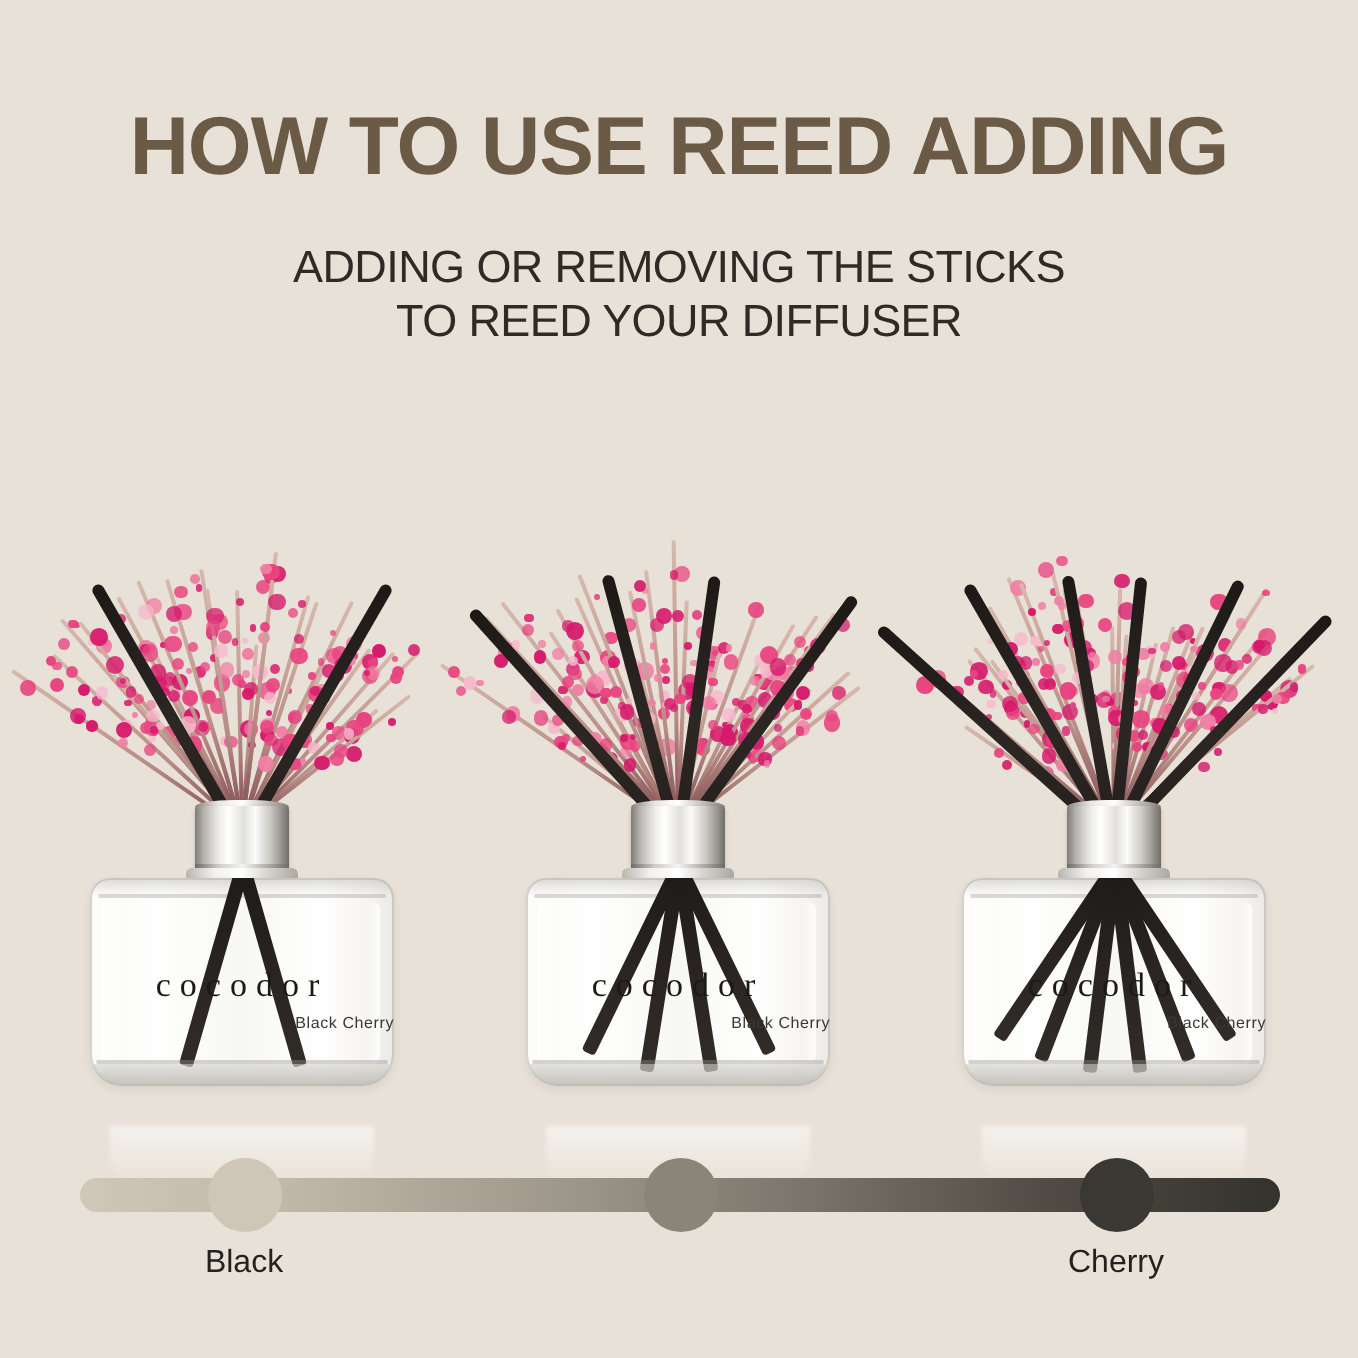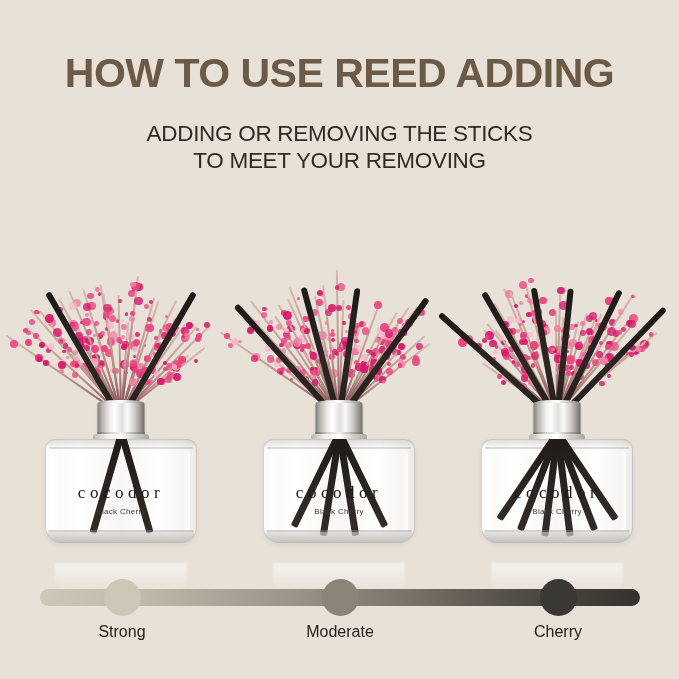--- a/index.html
+++ b/index.html
@@ -140,21 +140,21 @@
     border-radius:2px;
   }
 
   .brand{
     position:absolute;left:0;right:0;top:44px;text-align:center;
     font-family:"Liberation Serif", serif;
     font-size:17px;letter-spacing:4.5px;color:#1b1a18;
     white-space:nowrap;
   }
   .scent{
-    position:absolute;left:0;right:0;top:68px;text-align:center;
+    position:absolute;left:0;right:0;top:68px;text-align:right;
     font-family:"Liberation Sans", sans-serif;
     font-size:8px;letter-spacing:.3px;color:#3a3835;
   }
 
   .reflection{
     position:absolute;left:50%;transform:translateX(-50%);top:348px;
     width:132px;height:30px;
     background:linear-gradient(to bottom,rgba(255,255,255,.55),rgba(232,225,215,0));
     border-radius:0 0 14px 14px;
     filter:blur(1.2px);
@@ -186,21 +186,21 @@
 </style>
 </head>
 <body>
 
 <div class="page">
 
   <div class="title">HOW TO USE REED ADDING</div>
 
   <div class="subtitle">
     <span class="ln">ADDING OR REMOVING THE STICKS</span>
-    <span class="ln">TO MEET YOUR REMOVING</span>
+    <span class="ln">TO REED YOUR DIFFUSER</span>
   </div>
 
   <div class="products">
 
     <div class="product p0">
       <div class="arrangement">
         <div class="flowers">
             <div class="spray" style="height: 139.404px; margin-left: -1px; transform: rotate(-55.5deg);"></div>
             <div class="bloom" style="width: 5px; height: 5px; left: 51.2px; top: 154.1px; background: rgb(240, 127, 164); opacity: 0.93;"></div>
             <div class="bloom" style="width: 7.9px; height: 7.9px; left: 27px; top: 138.8px; background: rgb(214, 25, 107); opacity: 0.82;"></div>
@@ -928,18 +928,17 @@
       <div class="reflection"></div>
     </div>
 
   </div>
 
   <div class="scale">
     <div class="bar"></div>
     <div class="knob k0"></div>
     <div class="knob k1"></div>
     <div class="knob k2"></div>
-    <div class="tick-label t0">Strong</div>
-    <div class="tick-label t1">Moderate</div>
+    <div class="tick-label t0">Black</div>
     <div class="tick-label t2">Cherry</div>
   </div>
 
 </div>
 
 </body></html>

